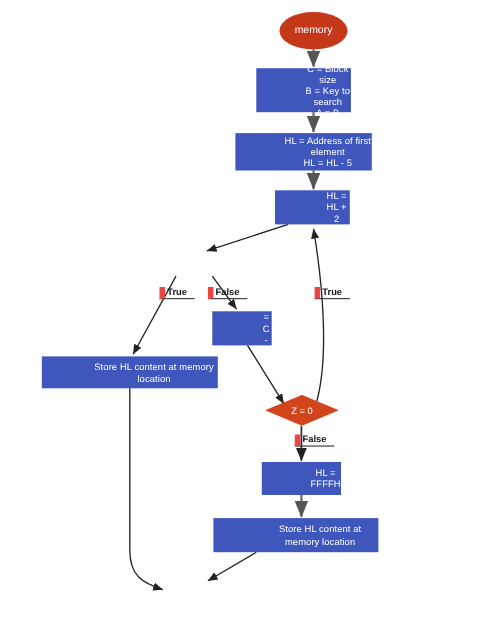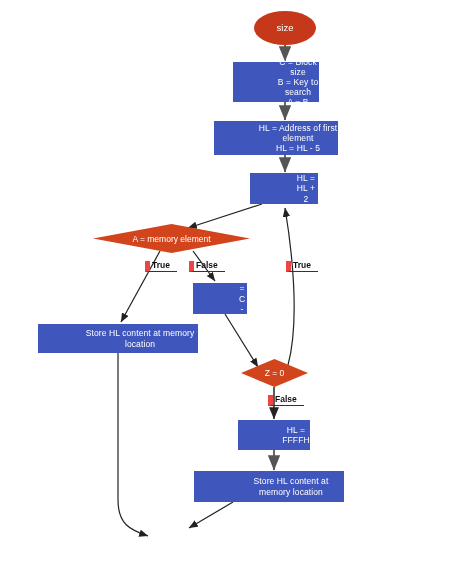--- a/index.html
+++ b/index.html
@@ -121,42 +121,38 @@
 
       <line x1="274" y1="450" x2="274" y2="470" stroke="#666666" stroke-width="2" marker-end="url(#arrowgray)"></line>
 
       <line x1="233" y1="502" x2="189" y2="528" stroke="#222222" stroke-width="1.2" marker-end="url(#arrow)"></line>
 
       <path d="M 118 353 L 118 500 C 118 524, 130 530, 148 536" stroke="#222222" stroke-width="1.2" marker-end="url(#arrow)"></path>
     </g>
   </svg>
 
   <div class="node terminal" style="left:254px; top:11px; width:62px; height:34px;">
-    <span>size</span>
+    <span>memory</span>
   </div>
 
   <div class="node process" style="left:233px; top:62px; width:86px; height:40px;">
     <span>C = Block size
 B = Key to search
 A = B</span>
   </div>
 
   <div class="node process" style="left:214px; top:121px; width:124px; height:34px;">
     <span>HL = Address of first element
 HL = HL - 5</span>
   </div>
 
   <div class="node process" style="left:250px; top:173px; width:68px; height:31px;">
     <span>HL = HL + 2</span>
   </div>
 
-  <div class="decision-wrap" style="left:93px; top:224px; width:157px; height:29px;">
-    <div class="decision-shape"></div>
-    <div class="decision-label">A = memory element</div>
-  </div>
 
   <div class="node process" style="left:193px; top:283px; width:54px; height:31px;">
     <span>C = C - 8</span>
   </div>
 
   <div class="node process" style="left:38px; top:324px; width:160px; height:29px;">
     <span>Store HL content at memory location</span>
   </div>
 
   <div class="decision-wrap" style="left:241px; top:359px; width:67px; height:28px;">

